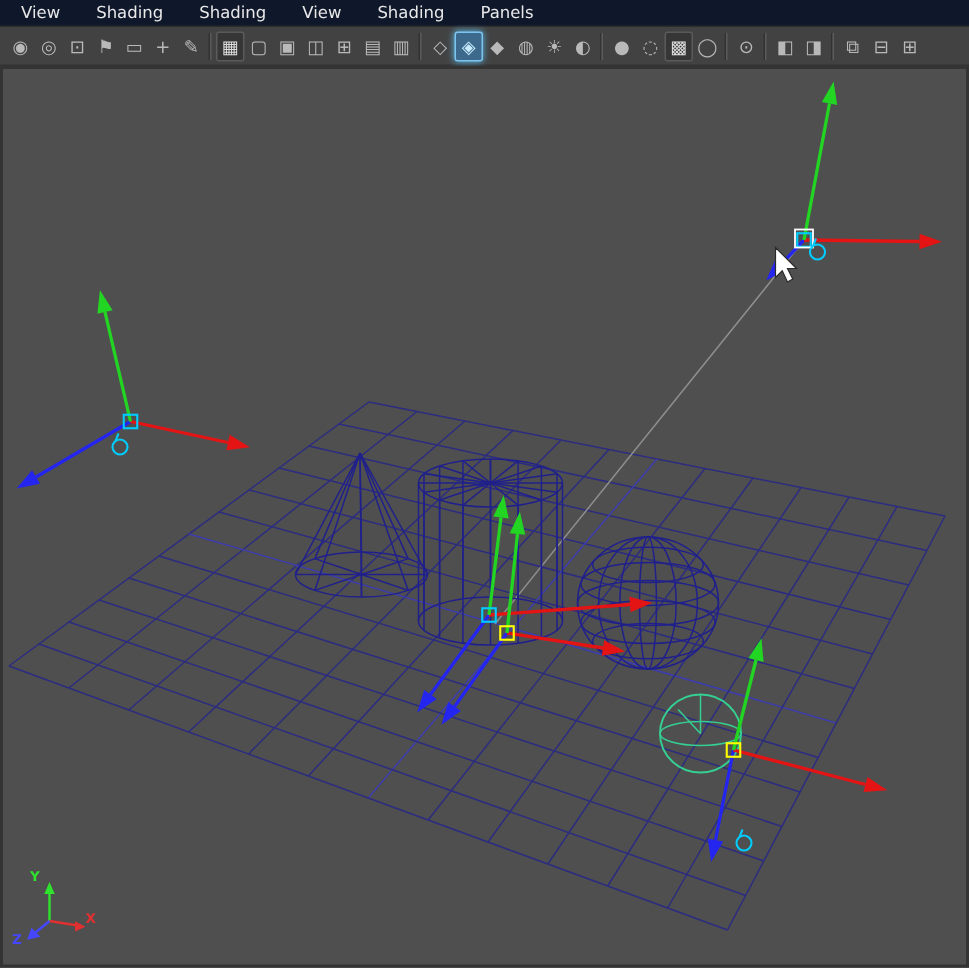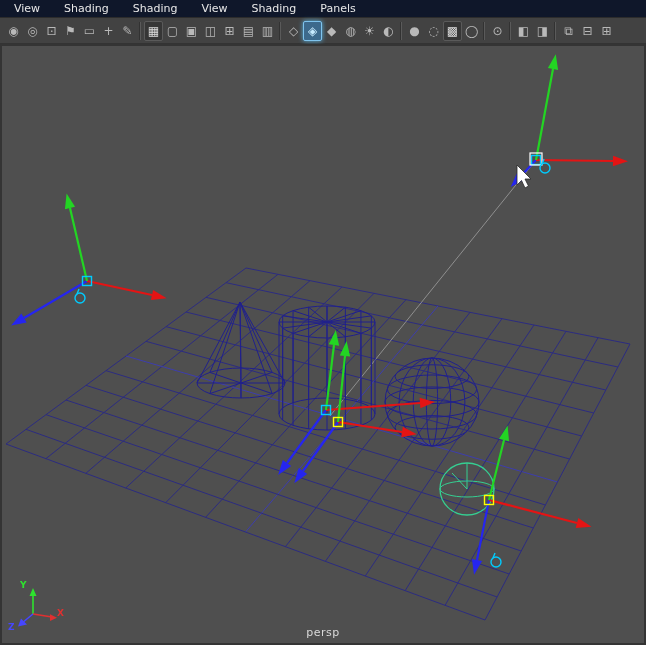--- a/index.html
+++ b/index.html
@@ -255,15 +255,14 @@
           <polygon points="33,544 29.5,552 36.5,552" fill="#2ee22e"></polygon>
           <line x1="33" y1="570" x2="52" y2="573" stroke="#e03030" stroke-width="1.6"></line>
           <polygon points="57,573.8 50,570.2 50,577" fill="#e03030"></polygon>
           <line x1="33" y1="570" x2="22" y2="579" stroke="#4646ff" stroke-width="1.6"></line>
           <polygon points="18,582.5 21,574.5 27,580.5" fill="#4646ff"></polygon>
         </g>
       </svg>
     <span class="axis-label axis-y">Y</span>
     <span class="axis-label axis-x">X</span>
     <span class="axis-label axis-z">Z</span>
-    <div class="cam-label">persp</div>
   </div>
 </div>
 
 </body></html>

